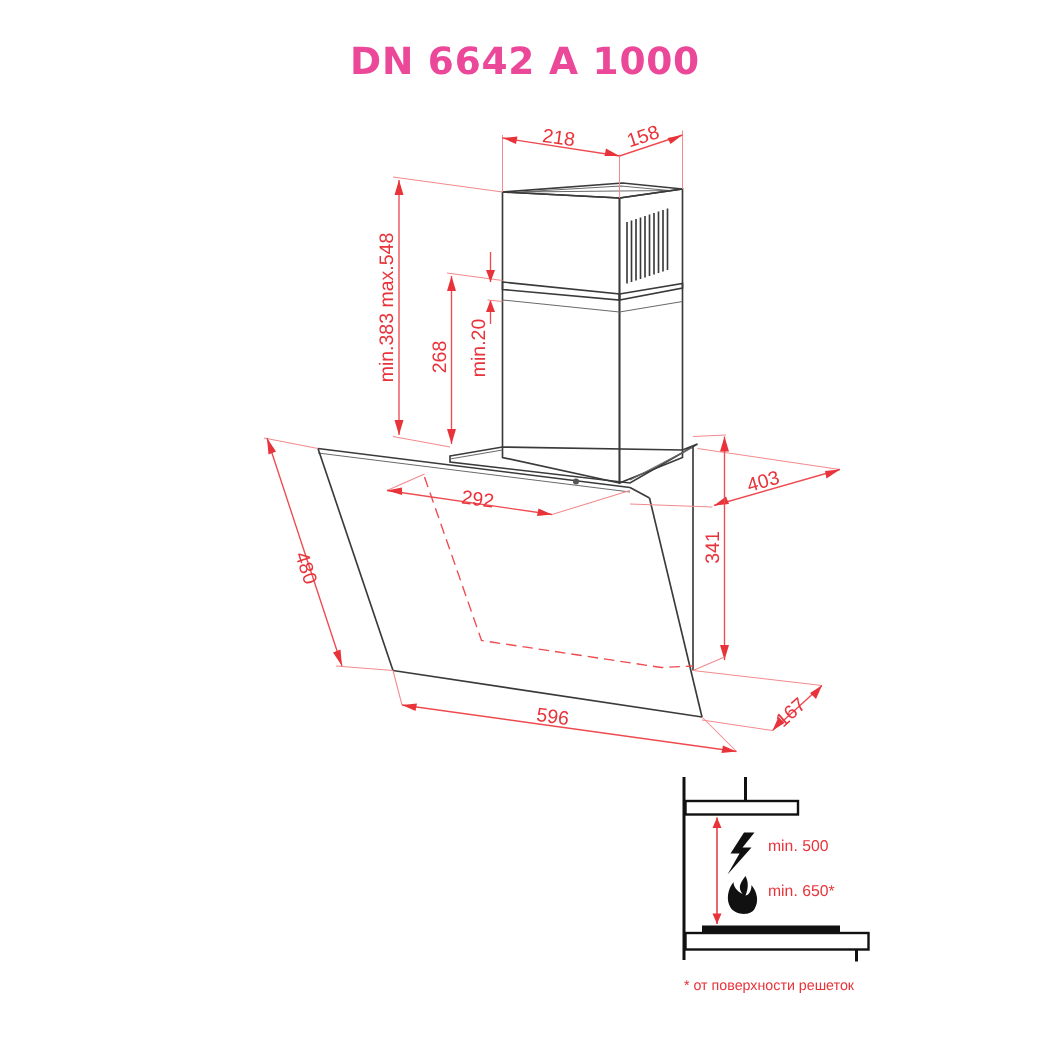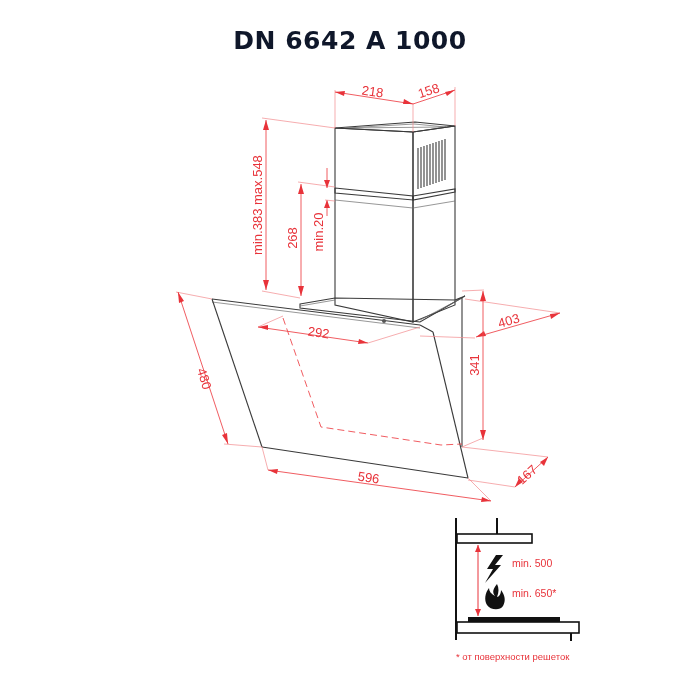--- a/index.html
+++ b/index.html
@@ -1,17 +1,17 @@
 <!DOCTYPE html>
 <html><head>
 <meta charset="utf-8">
 <style>
   html, body { margin: 0; padding: 0; background: #ffffff; }
   body { width: 700px; height: 700px; position: relative; overflow: hidden; font-family: "Liberation Sans", sans-serif; }
-  .title { position: absolute; left: 0; top: 26px; width: 700px; text-align: center; font-family: "DejaVu Sans", sans-serif; font-weight: bold; font-size: 25px; color: #0f172a; letter-spacing: 0.5px; }
+  .title { position: absolute; left: 0; top: 26px; width: 700px; text-align: center; font-family: "DejaVu Sans", sans-serif; font-weight: bold; font-size: 25px; color: #ec4899; letter-spacing: 0.5px; }
   svg { position: absolute; left: 0; top: 0; }
   .dim-text { font-family: "Liberation Sans", sans-serif; font-size: 13px; fill: #e8333a; }
   .note-text { font-family: "Liberation Sans", sans-serif; font-size: 10.5px; fill: #e8333a; }
   .dim { stroke: #ee4a4f; stroke-width: 0.9; fill: none; }
   .ext { stroke: #f28a8d; stroke-width: 0.7; fill: none; }
   .body { stroke: #3a3a3a; stroke-width: 1.1; fill: none; }
   .body-thin { stroke: #6a6a6a; stroke-width: 0.7; fill: none; }
   .dash { stroke: #ee4a4f; stroke-width: 0.9; fill: none; stroke-dasharray: 7 4; }
   .arrow { fill: #e8333a; }
 </style>

